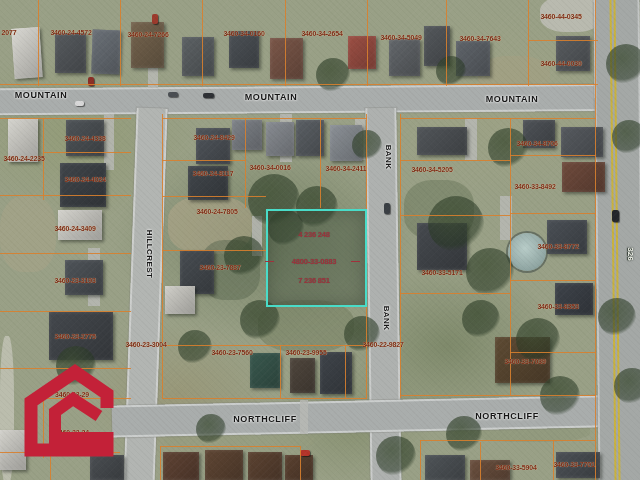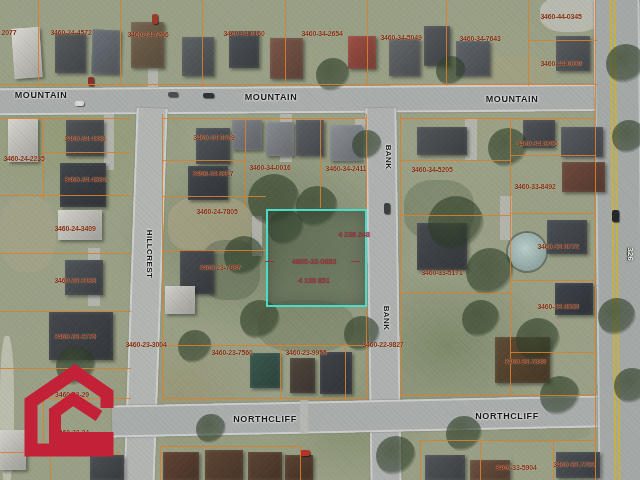--- a/index.html
+++ b/index.html
@@ -208,23 +208,23 @@
       <div class="car" style="left: 88px; top: 77px; width: 6px; height: 9px; background: rgb(138, 47, 38);"></div>
       <div class="car" style="left: 152px; top: 14px; width: 6px; height: 10px; background: rgb(156, 58, 44);"></div>
       <div class="car" style="left: 384px; top: 203px; width: 6px; height: 11px; background: rgb(58, 63, 68);"></div>
       <div class="car" style="left: 612px; top: 210px; width: 7px; height: 12px; background: rgb(35, 38, 42);"></div>
       <div class="car" style="left: 300px; top: 450px; width: 10px; height: 6px; background: rgb(180, 52, 42);"></div>
       <div class="car" style="left: 168px; top: 92px; width: 10px; height: 5px; background: rgb(74, 78, 82);"></div>
     </div>
 
   <div class="hl-box" id="hlbox" style="left: 266px; top: 209px; width: 97px; height: 94px; border: 2px solid rgb(73, 220, 200);"></div>
   <div id="hllabels">
-      <span class="hl-label" style="left: 314px; top: 234px; color: rgb(161, 48, 60); margin-left: 40px;">4 236 248</span>
+      <span class="hl-label" style="left: 314px; top: 234px; color: rgb(161, 48, 60);">4 236 248</span>
       <span class="hl-label" style="left: 314px; top: 261px; color: rgb(161, 48, 60);">4800-33-0883</span>
-      <span class="hl-label" style="left: 314px; top: 280px; color: rgb(161, 48, 60);">4 130 851</span>
+      <span class="hl-label" style="left: 314px; top: 280px; color: rgb(161, 48, 60);">7 236 851</span>
       <div class="tick" style="left: 265px; top: 261px; background: rgb(161, 48, 60);"></div>
       <div class="tick" style="left: 351px; top: 261px; background: rgb(161, 48, 60);"></div>
     </div>
 
   <div id="labels">
       <span class="plabel" style="left: 9px; top: 32px; color: rgb(124, 42, 22);">2077</span>
       <span class="plabel" style="left: 71px; top: 32px; color: rgb(124, 42, 22);">3460-24-4572</span>
       <span class="plabel" style="left: 148px; top: 34px; color: rgb(124, 42, 22);">3460-24-7266</span>
       <span class="plabel" style="left: 244px; top: 33px; color: rgb(124, 42, 22);">3460-34-0160</span>
       <span class="plabel" style="left: 322px; top: 33px; color: rgb(124, 42, 22);">3460-34-2654</span>

